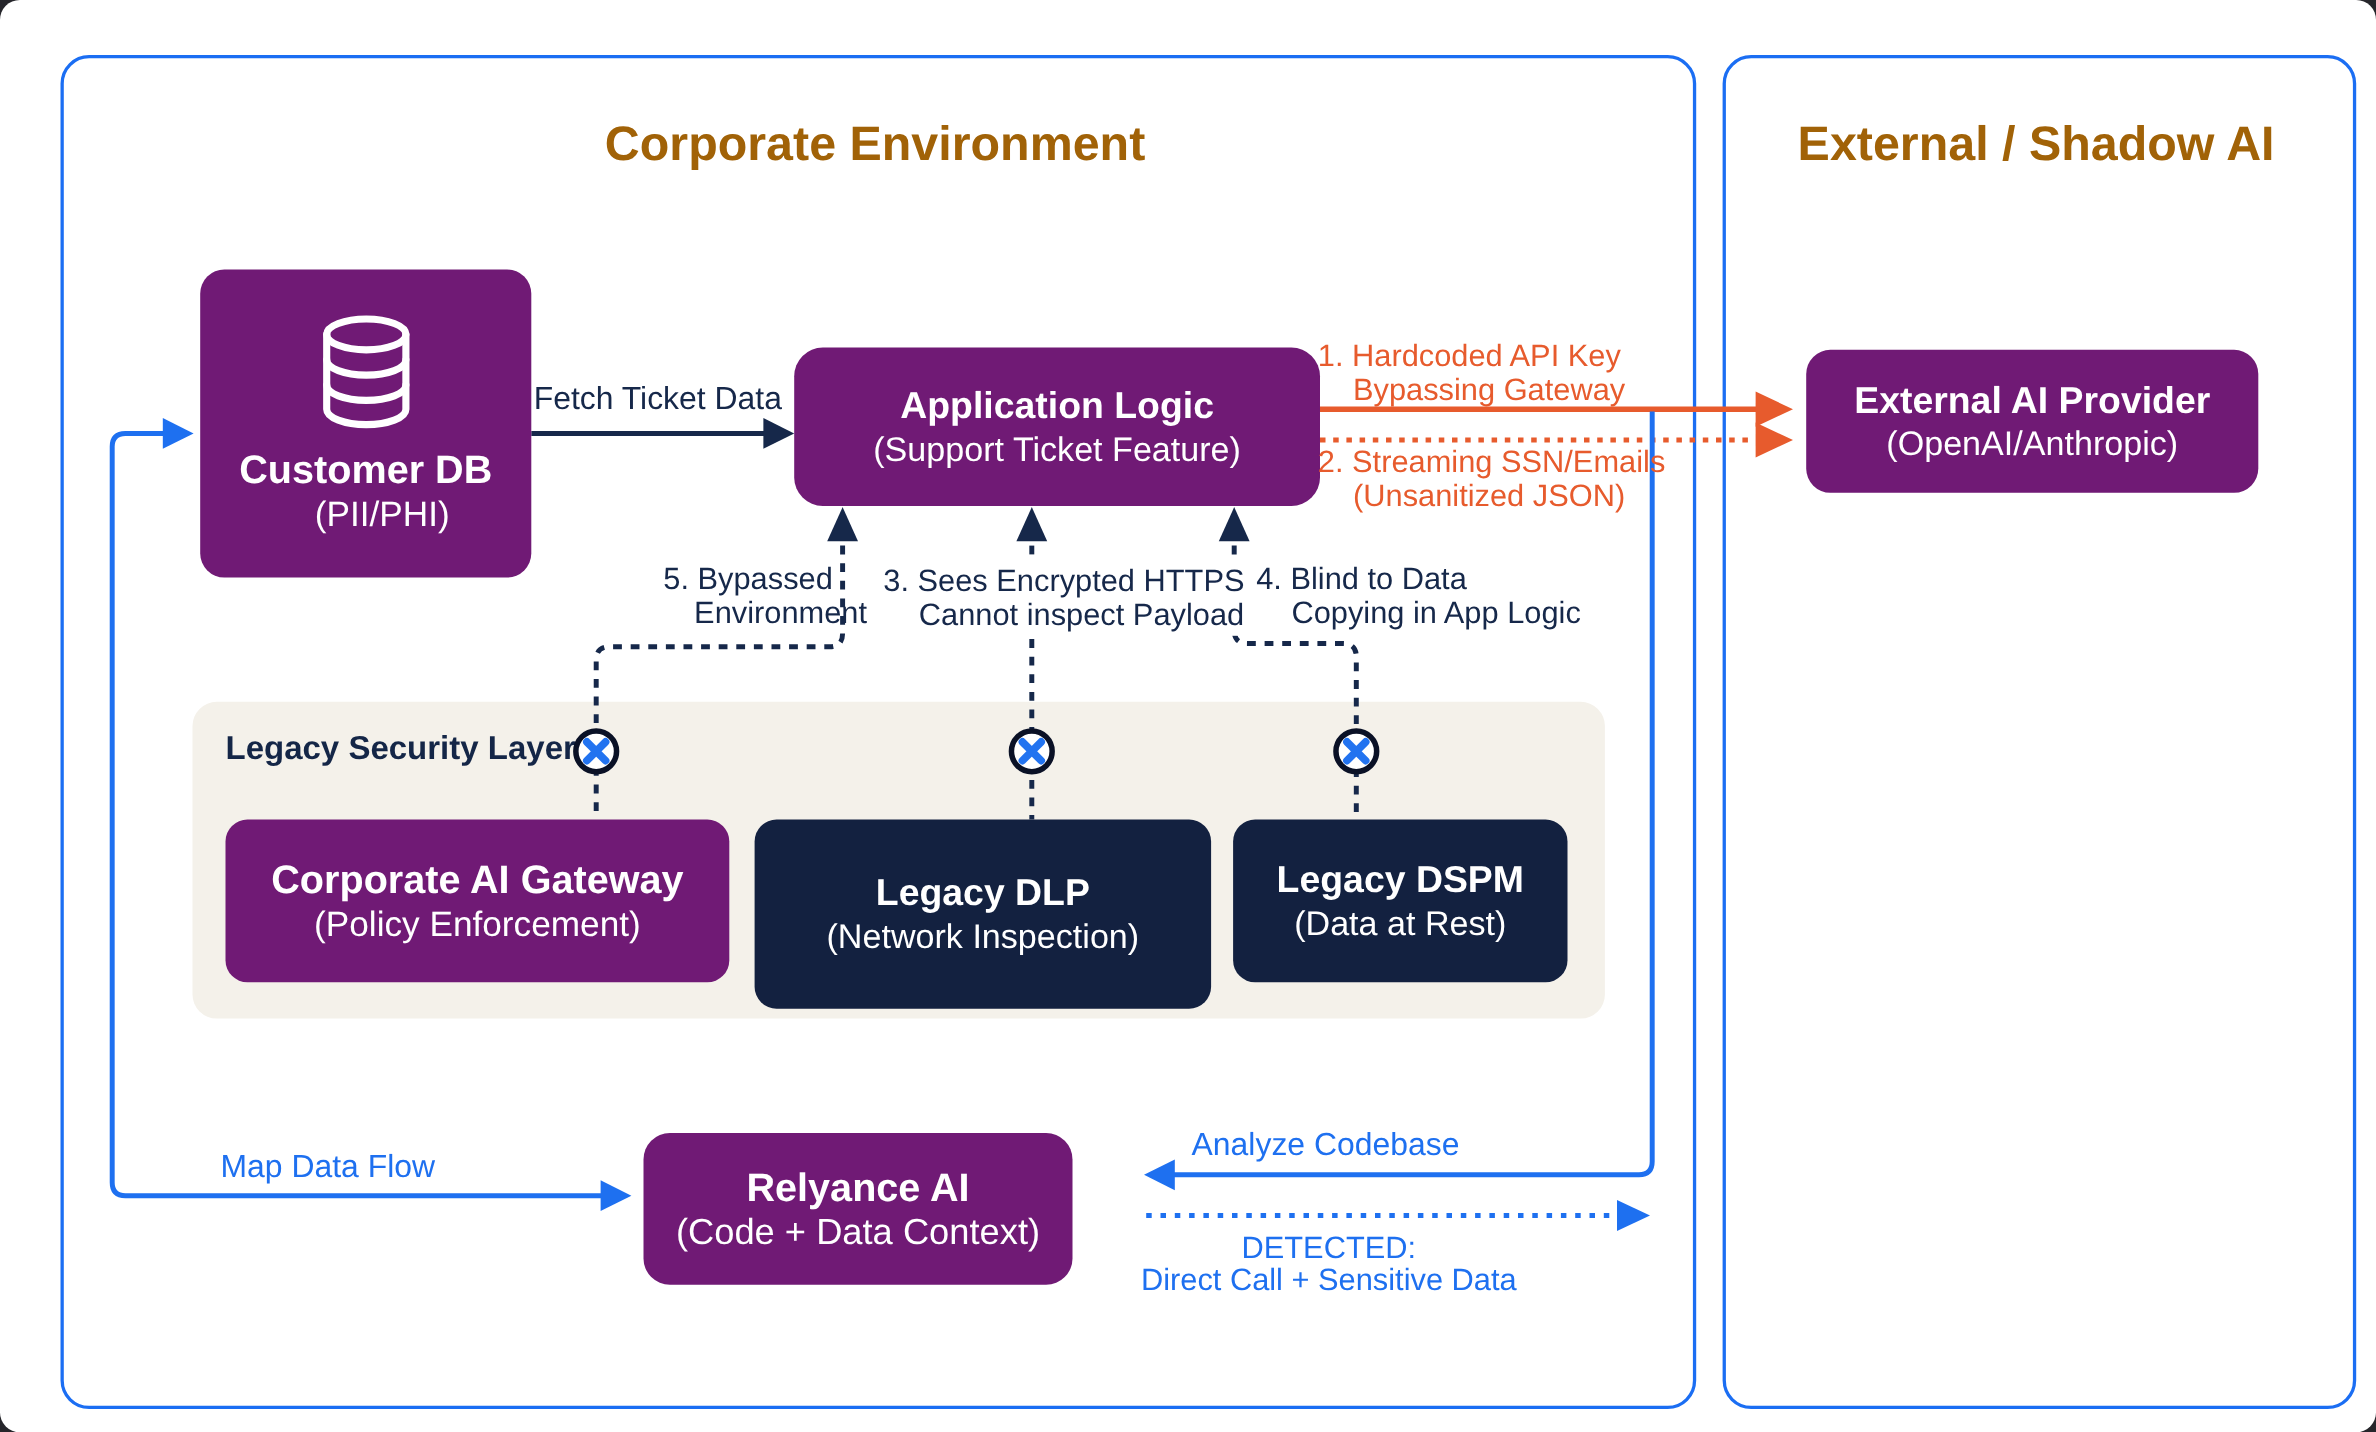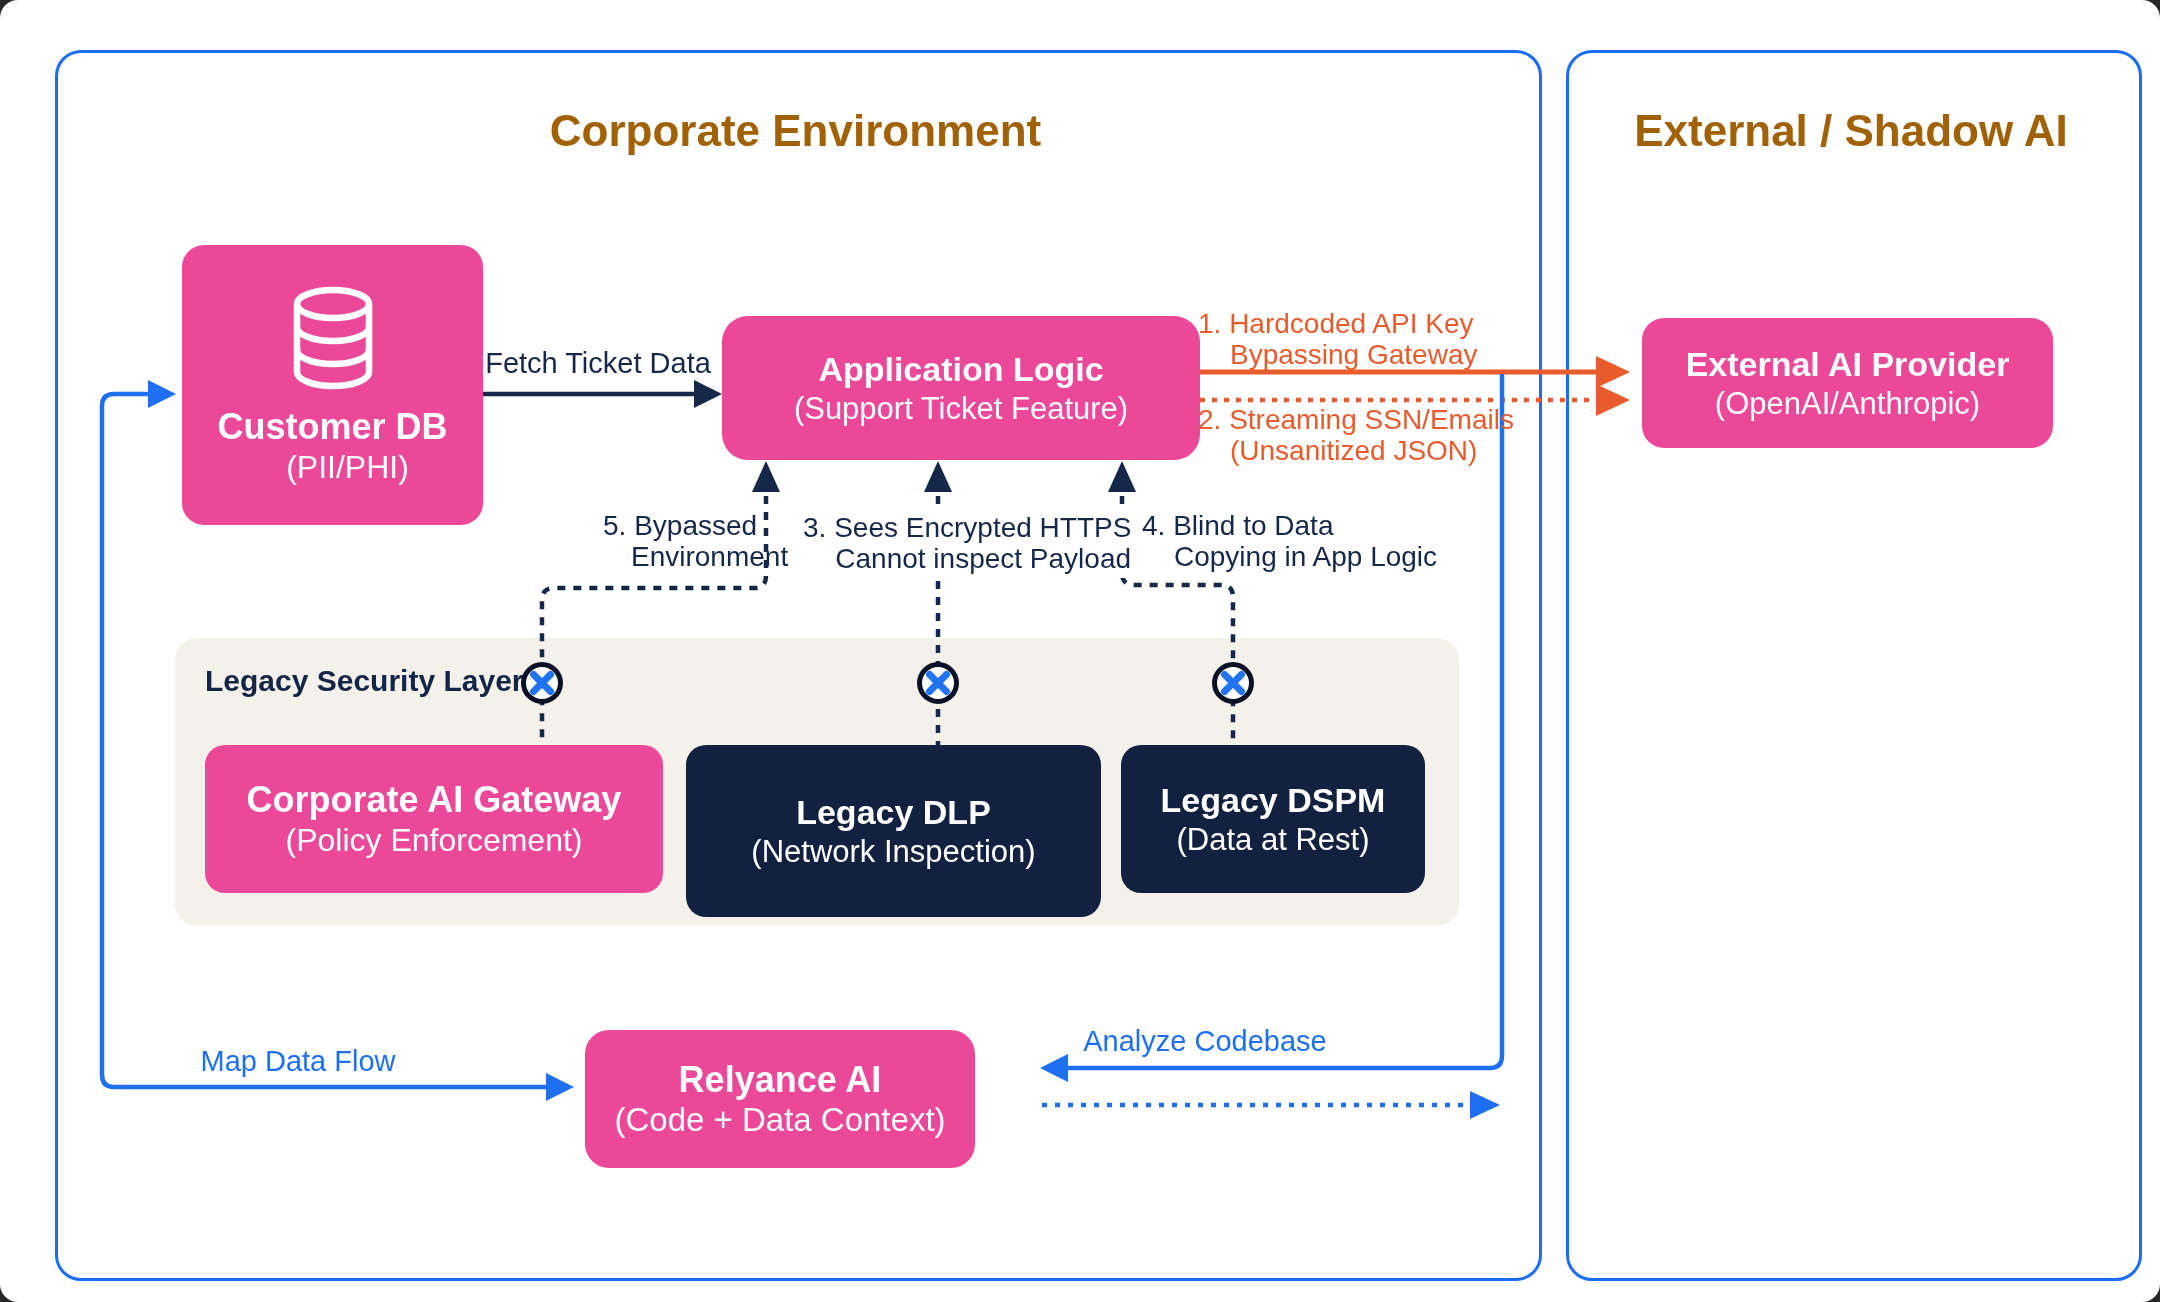--- a/index.html
+++ b/index.html
@@ -2,21 +2,21 @@
 <html><head>
 <meta charset="utf-8">
 <style>
   html,body{margin:0;padding:0;background:#26262b;}
   .stage{position:relative;width:2160px;height:1302px;background:#ffffff;border-radius:18px;overflow:hidden;
          font-family:"Liberation Sans",sans-serif;color:#16284A;}
   .panel{position:absolute;border:3.5px solid #1B6EF3;border-radius:26px;background:#ffffff;}
   .panel-title{position:absolute;text-align:center;font-weight:bold;font-size:44px;color:#a16207;letter-spacing:0;}
   .node{position:absolute;display:flex;flex-direction:column;align-items:center;justify-content:center;
         text-align:center;color:#ffffff;}
-  .node.blue{background:#ec4899;}
+  .node.blue{background:#701a75;}
   .node.navy{background:#132140;}
   .node-title{font-weight:bold;font-size:34px;line-height:42px;}
   .node-sub{font-weight:normal;font-size:31px;line-height:38px;}
   .beige{position:absolute;left:175px;top:638px;width:1284px;height:288px;background:#F4F1EA;border-radius:22px;}
   .legacy-label{position:absolute;left:205px;top:664px;font-size:30px;font-weight:bold;color:#142647;}
   .edge-label{position:absolute;font-size:28px;line-height:31px;}
   .edge-label.navy{color:#16284A;}
   .edge-label.orange{color:#E75B2D;}
   .edge-label.blue{color:#1E70F0;}
   .edge-label .hang{margin-left:32px;}
@@ -168,14 +168,18 @@
 
   <div class="edge-label navy" style="left:603px;top:510px;">
     <div>5. Bypassed</div>
     <div class="hang" style="margin-left:28px;">Environment</div>
   </div>
 
   <div class="edge-label blue center" style="left:148px;top:1046px;width:300px;font-size:29px;">Map Data Flow</div>
 
   <div class="edge-label blue center" style="left:1055px;top:1026px;width:300px;font-size:29px;">Analyze Codebase</div>
 
+  <div class="edge-label blue center" style="left:1008px;top:1120px;width:400px;line-height:29px;">
+    <div>DETECTED:</div>
+    <div>Direct Call + Sensitive Data</div>
+  </div>
 
 </div>
 
 </body></html>

